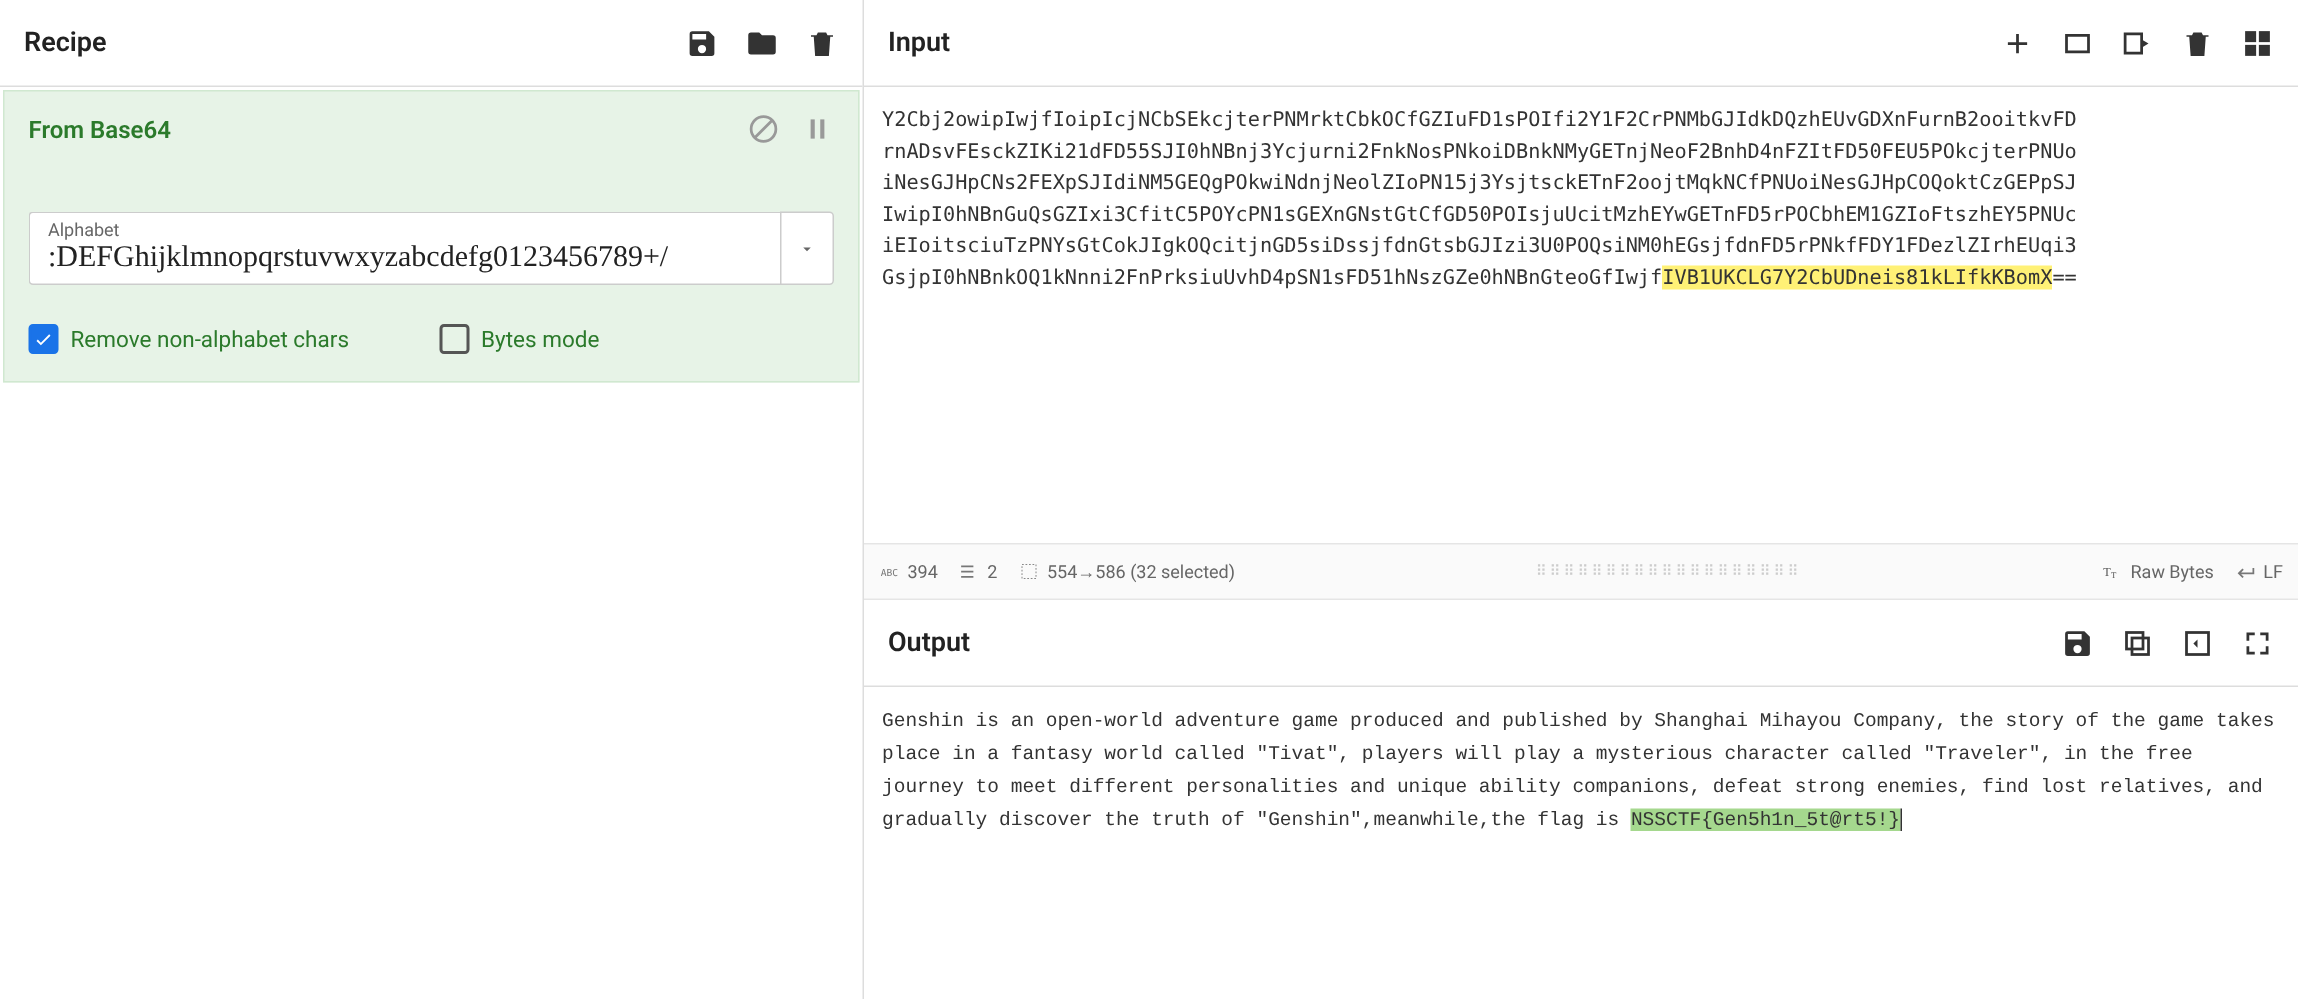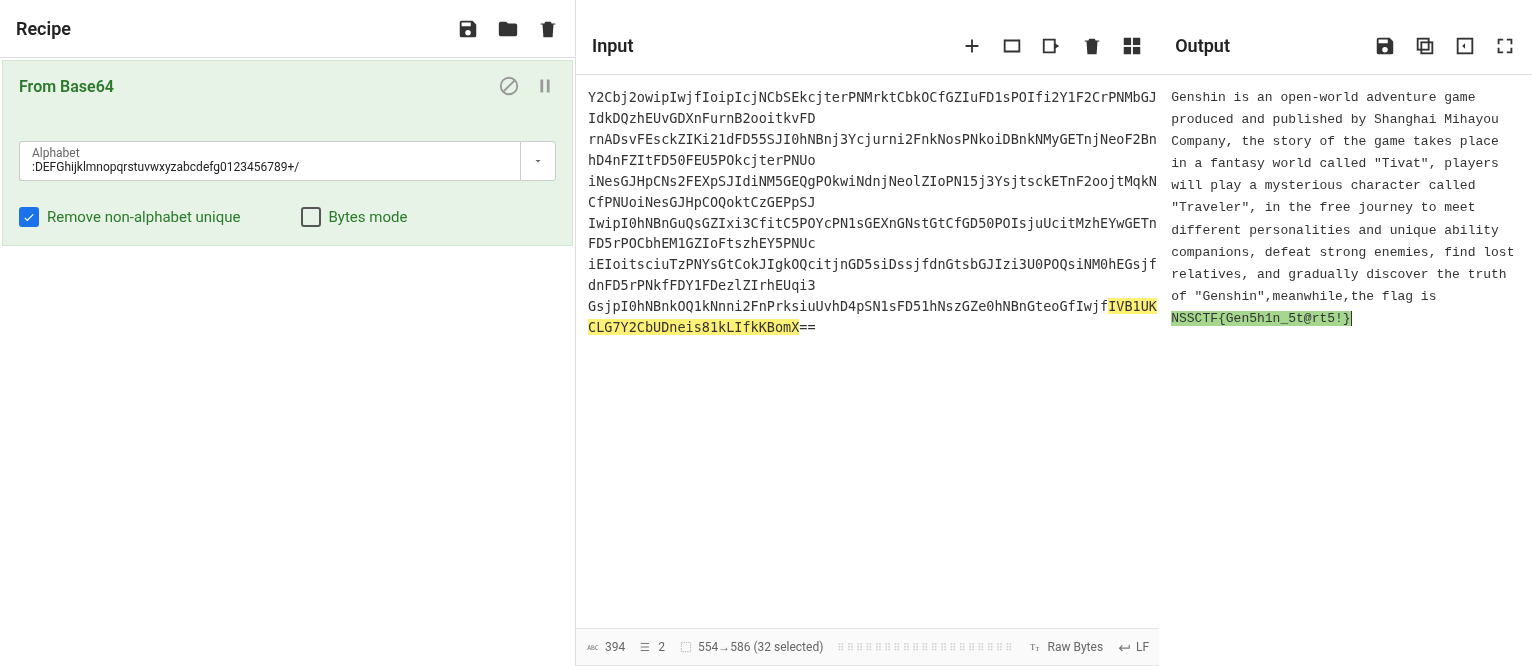--- a/index.html
+++ b/index.html
@@ -81,24 +81,25 @@
   border: 1px solid #ccc;
   border-right: none;
   border-radius: 3px 0 0 3px;
   padding: 4px 12px 6px 12px;
 }
 .field-label {
   font-size: 12px;
   color: #666;
 }
 .field-value {
-  font-size: 12px;
+  font-size: 20px;
   color: #222;
   white-space: nowrap;
   overflow: hidden;
+  font-family: Liberation Serif, serif;
 }
 .dropdown-btn {
   width: 36px;
   background: #fff;
   border: 1px solid #ccc;
   border-radius: 0 3px 3px 0;
   display: flex;
   align-items: center;
   justify-content: center;
   cursor: pointer;
@@ -130,23 +131,22 @@
 .checkbox.checked {
   background: #1a73e8;
 }
 .checkbox.checked svg { width: 14px; height: 14px; fill: #fff; }
 .checkbox.unchecked {
   border-color: #555;
 }
 .right-pane {
   flex: 1;
   display: flex;
-  flex-direction: row;
+  flex-direction: column;
   min-width: 0;
-  margin-top: 17px;
 }
 .input-section {
   display: flex;
   flex-direction: column;
   flex: 0 0 400px;
   min-height: 0;
 }
 .input-text {
   flex: 1;
   padding: 12px 0 12px 12px;
@@ -265,21 +265,21 @@
       </div>
     </div>
 
     <div class="checkbox-row">
       <div class="checkbox-item">
         <div class="checkbox checked">
           <svg viewBox="0 0 24 24">
               <path d="M9 16.2l-3.5-3.5L4 14.2 9 19.2 20 8.2l-1.5-1.5z"></path>
             </svg>
         </div>
-        <span>Remove non-alphabet unique</span>
+        <span>Remove non-alphabet chars</span>
       </div>
       <div class="checkbox-item">
         <div class="checkbox unchecked"></div>
         <span>Bytes mode</span>
       </div>
     </div>
   </div>
 </div>
 
 <div class="right-pane">

